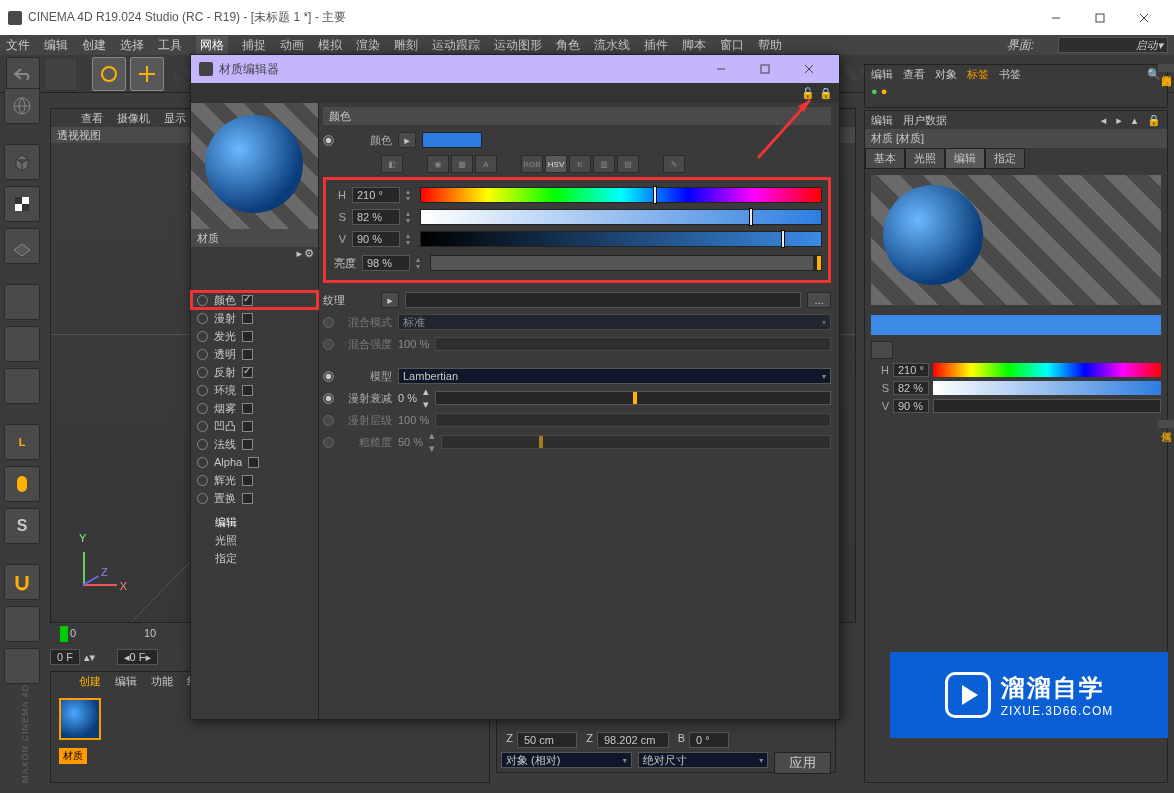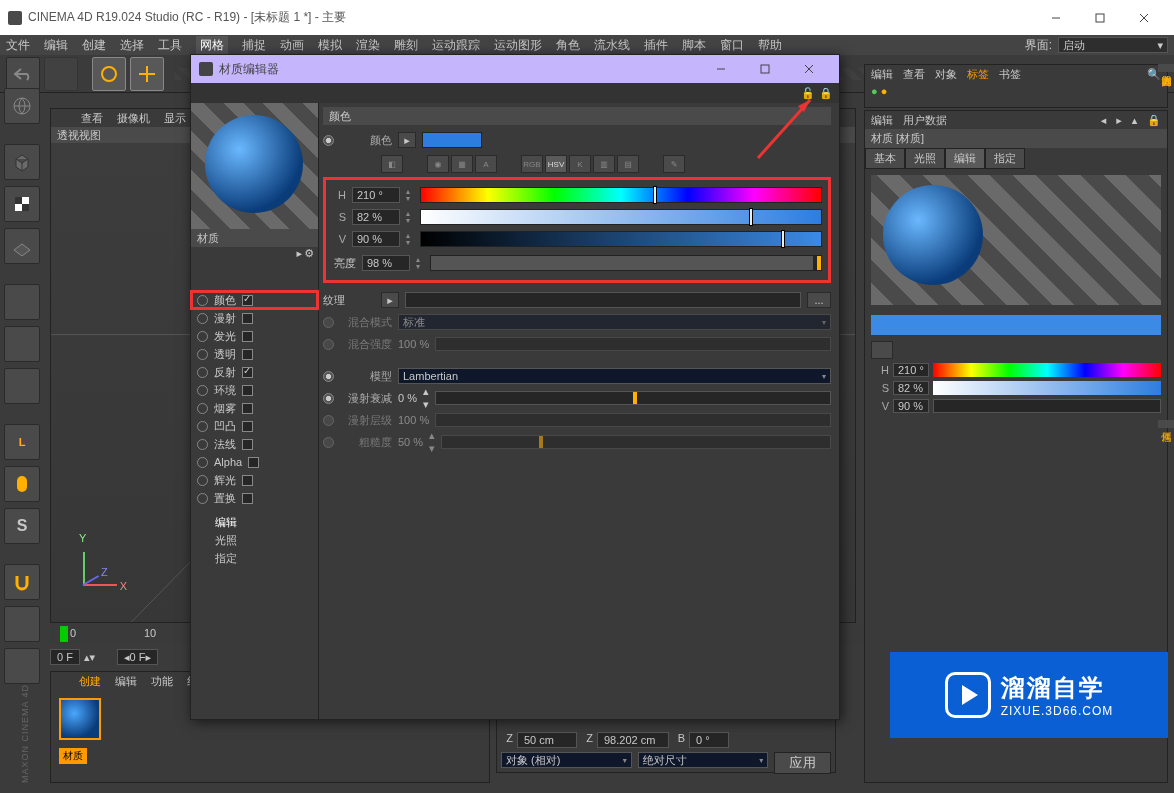--- a/index.html
+++ b/index.html
@@ -7,22 +7,22 @@
 
 
 .titlebar { height:35px; background:#ffffff; display:flex; align-items:center; padding:0 8px; color:#555; font-size:12px; }
 .titlebar .icon { width:14px; height:14px; background:#4a4a4a; border-radius:2px; margin-right:6px; }
 .titlebar .spacer { flex:1; }
 .winbtn { width:44px; height:28px; display:flex; align-items:center; justify-content:center; color:#444; }
 .winbtn svg { width:10px; height:10px; }
 
 
 .menubar { height:20px; background:#444444; display:flex; align-items:center; padding:0 6px; gap:14px; color:#c8c8c8; font-size:12px; }
-.menubar .right { margin-left:auto; display:flex; align-items:center; gap:6px; }
-.layout-select { background:#2e2e2e; border:1px solid #555; height:16px; width:110px; font-size:11px; color:#ccc; padding:0 4px; display:flex; align-items:center; justify-content:space-between; }
+.menubar .right { margin-left:auto; display:flex; align-items:center; gap:24px;font-style:italic; }
+.layout-select { background:#2e2e2e; border:1px solid #555; height:16px; width:110px; font-size:11px; color:#ccc; padding:0 4px; display:flex; align-items:center; justify-content:flex-end; }
 
 
 .toolbar { height:38px; background:#3b3b3b; display:flex; align-items:center; padding:2px 6px; gap:4px; border-bottom:1px solid #222; }
 .tbtn { width:34px; height:34px; background:#4a4a4a; border:1px solid #2a2a2a; border-radius:2px; display:flex; align-items:center; justify-content:center; }
 .tbtn.active { background:#585858; border-color:#888; }
 .toolbar .linefill { flex:1; background:repeating-linear-gradient(45deg,#404040,#404040 6px,#3b3b3b 6px,#3b3b3b 12px); height:12px; margin:0 6px; }
 
 
 .leftstrip { position:absolute; left:4px; top:88px; width:40px; display:flex; flex-direction:column; gap:6px; }
 .leftstrip .tbtn { width:36px; height:36px; }

